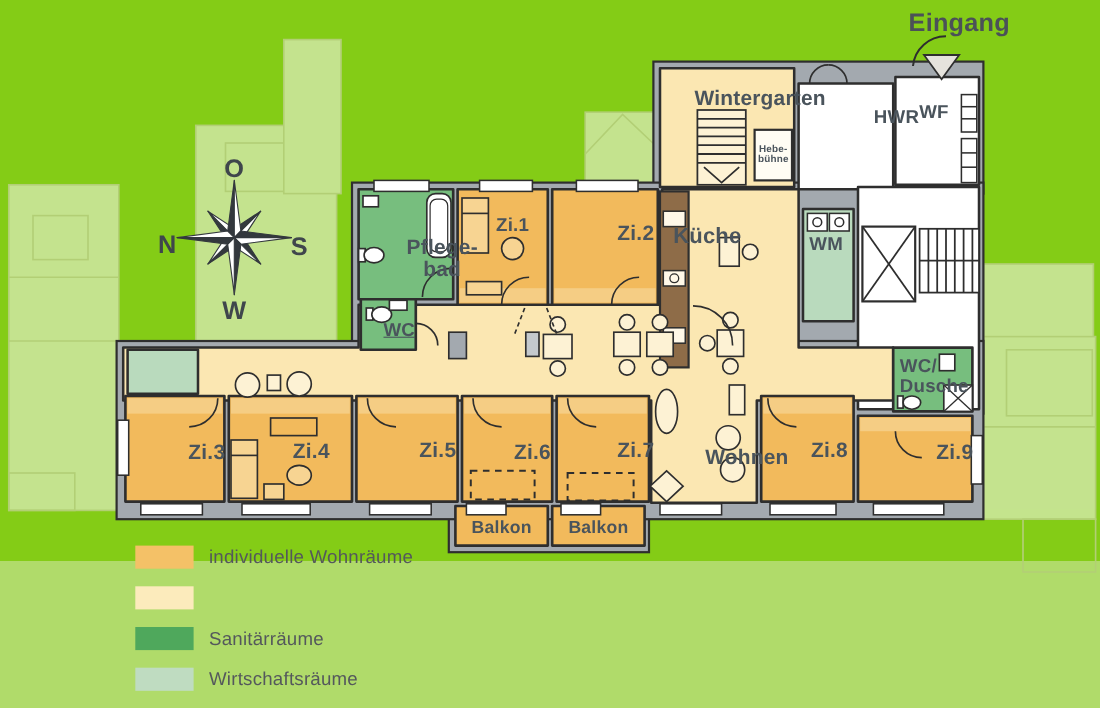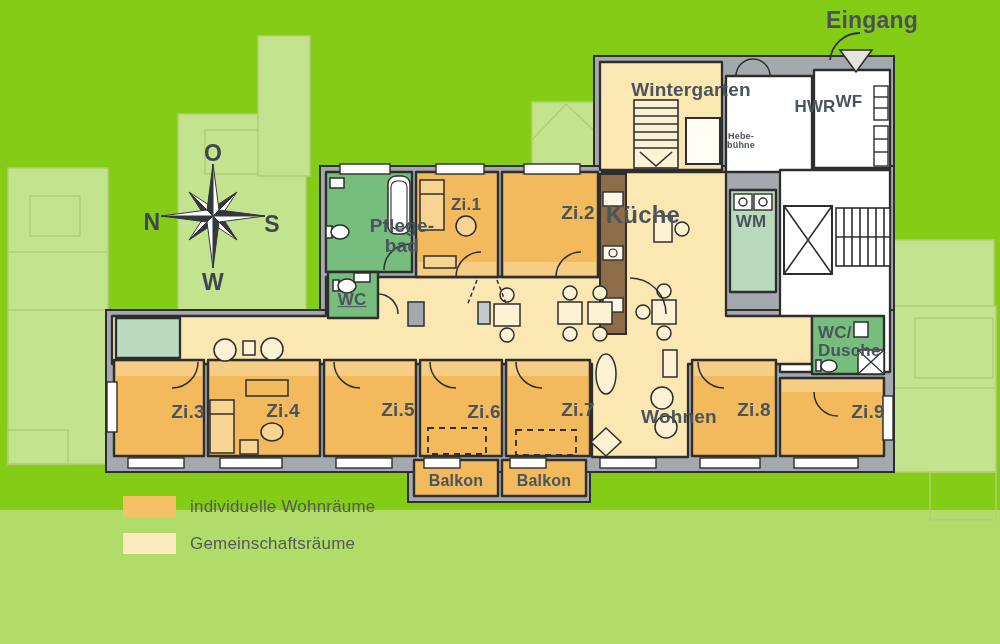--- a/index.html
+++ b/index.html
@@ -3,21 +3,21 @@
 <meta charset="utf-8">
 <style>
   html,body{margin:0;padding:0;background:#ffffff;}
   #stage{position:relative;width:1000px;height:644px;background:#84cc16;overflow:hidden;
          font-family:"Liberation Sans",sans-serif;}
   #plan-svg{position:absolute;left:0;top:0;}
   .lbl{position:absolute;transform:translate(-50%,-50%);font-weight:700;color:#4A545C;
        white-space:nowrap;text-align:center;line-height:1.05;letter-spacing:.2px;}
   .lbl.multiline{white-space:normal;}
   .lbl.tl{transform:none;text-align:left;}
-  .s23{font-size:23px;} .s20{font-size:24px;} .s19{font-size:19px;margin-left:30px;}
+  .s23{font-size:23px;} .s20{font-size:20px;} .s19{font-size:19px;margin-left:30px;}
   .s17{font-size:17px;} .s15{font-size:16px;} .s9{font-size:9px;}
   #legend{position:absolute;left:123px;top:496px;display:flex;flex-direction:column;gap:16px;}
   .legend-row{display:flex;align-items:center;}
   .sw{display:inline-block;width:53px;height:21px;}
   .legend-label{margin-left:14px;font-size:17px;font-weight:400;color:#54585C;letter-spacing:.2px;}
 </style>
 </head>
 <body>
 
 <div id="stage">
@@ -273,27 +273,27 @@
     <polygon points="0,52 6,6 0,0" fill="#33383D"></polygon>
         <polygon points="0,52 -6,6 0,0" fill="#FFFFFF"></polygon>
     <polygon points="-52,0 -6,6 0,0" fill="#33383D"></polygon>
         <polygon points="-52,0 -6,-6 0,0" fill="#FFFFFF"></polygon>
   </g>
 </svg>
 
 <div class="lbl s23" style="left:872px;top:20px;color:#4B5158;">Eingang</div>
 
 <div class="lbl s19" style="left:661px;top:90px;">Wintergarten</div>
-<div class="lbl s9 multiline" style="left:741px;top:141px;width:36px;">Hebe-bühne</div>
+<div class="lbl s9 multiline" style="left:703px;top:141px;width:36px;">Hebe-bühne</div>
 <div class="lbl s17" style="left:770px;top:107px;margin-left:45px;">HWR</div>
 <div class="lbl s17" style="left:849px;top:102px;">WF</div>
 <div class="lbl s20" style="left:643px;top:215px;">Küche</div>
 <div class="lbl s17" style="left:751px;top:222px;">WM</div>
 <div class="lbl s19 multiline" style="left:372px;top:236px;width:80px;">Pflege-bad</div>
-<div class="lbl s17" style="left:352px;top:300px;text-decoration:underline;">WC</div>
+<div class="lbl s17" style="left:363px;top:300px;text-decoration:underline;">WC</div>
 <div class="lbl s17" style="left:466px;top:205px;">Zi.1</div>
 <div class="lbl s19" style="left:548px;top:213px;">Zi.2</div>
 <div class="lbl s19" style="left:158px;top:412px;">Zi.3</div>
 <div class="lbl s19" style="left:253px;top:411px;">Zi.4</div>
 <div class="lbl s19" style="left:368px;top:410px;">Zi.5</div>
 <div class="lbl s19" style="left:454px;top:412px;">Zi.6</div>
 <div class="lbl s19" style="left:548px;top:410px;">Zi.7</div>
 <div class="lbl s19" style="left:724px;top:410px;text-align:right;">Zi.8</div>
 <div class="lbl s19" style="left:838px;top:412px;">Zi.9</div>
 <div class="lbl s19" style="left:649px;top:417px;">Wohnen</div>
@@ -306,17 +306,24 @@
 <div class="lbl s23" style="left:272px;top:224px;color:#3F464C;">S</div>
 <div class="lbl s23" style="left:213px;top:282px;color:#3F464C;">W</div>
 
 <div id="legend">
   <div class="legend-row">
     <span class="sw" style="background: rgb(244, 193, 103);"></span>
     <span class="legend-label">individuelle Wohnräume</span>
   </div>
   <div class="legend-row">
     <span class="sw" style="background: rgb(252, 235, 188);"></span>
-    <span class="legend-label">Gemeinschaftsräume</span>
+  </div>
+  <div class="legend-row">
+    <span class="sw" style="background: rgb(79, 168, 92);"></span>
+    <span class="legend-label">Sanitärräume</span>
+  </div>
+  <div class="legend-row">
+    <span class="sw" style="background: rgb(191, 220, 193);"></span>
+    <span class="legend-label">Wirtschaftsräume</span>
   </div>
 </div>
 
 </div>
 
 </body></html>

